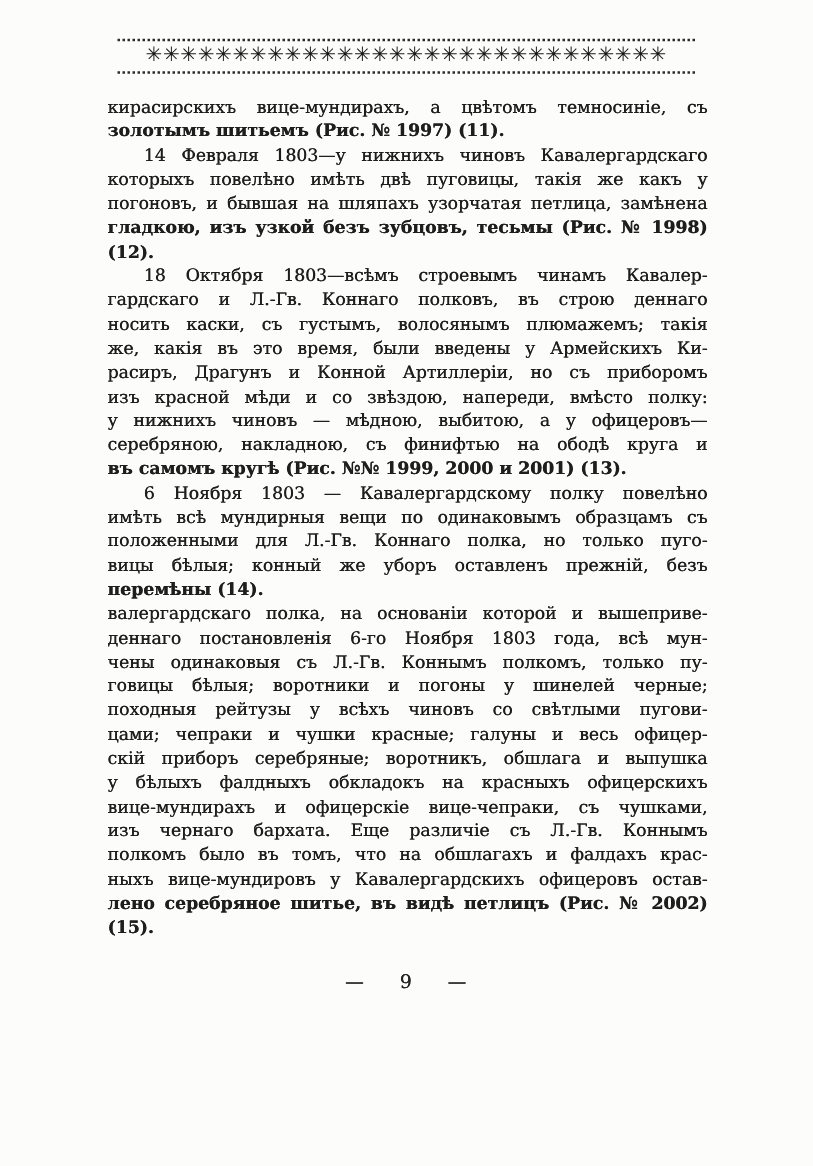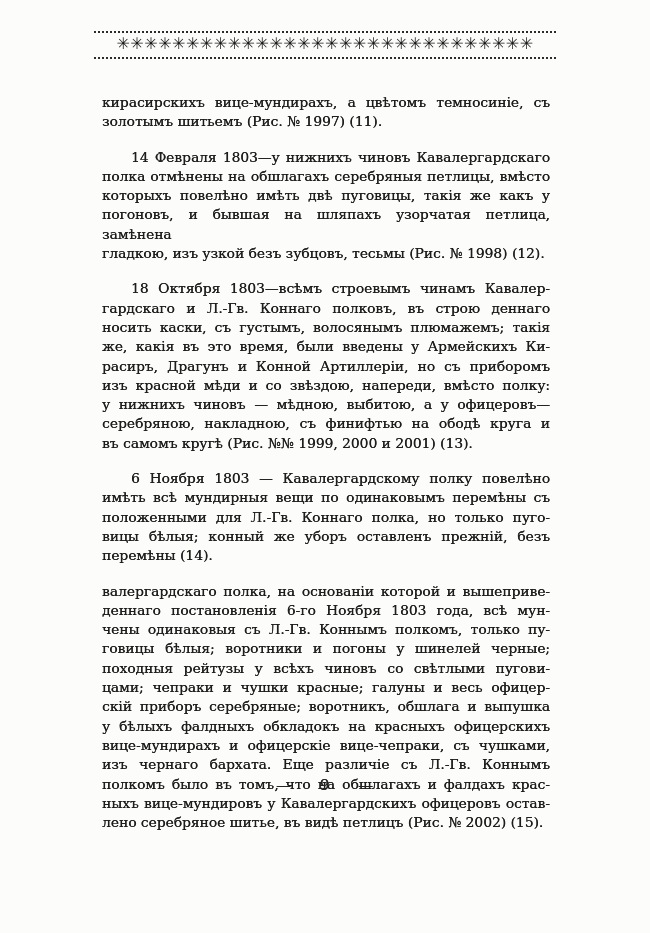--- a/index.html
+++ b/index.html
@@ -35,30 +35,30 @@
     border-top: 2px dotted #2c2c2c;
     border-bottom: 2px dotted #2c2c2c;
   }
   
   .text-block {
     position: absolute;
     left: 86px;
     top: 77px;
     width: 480px;
   }
-  .paragraph { margin: 16px; padding: 0; }
+  .paragraph { margin: 0; padding: 0; }
   .line {
     font-size: 13.8px;
     line-height: 19.3px;
     white-space: normal;
     text-align: justify;
     text-align-last: justify;
     text-shadow: 0.25px 0 0 currentColor;
   }
-  .line.end { text-align-last: left; }
+  .line.end { text-align-last: left; font-weight: bold; }
   .line.indent { text-indent: 29px; }
   
   .page-number {
     position: absolute;
     left: 0;
     top: 776px;
     width: 650px;
     text-align: center;
     font-size: 15px;
     letter-spacing: 1px;
@@ -72,39 +72,38 @@
 
 <div class="page">
   <div class="ornament" id="ornament">✳✳✳✳✳✳✳✳✳✳✳✳✳✳✳✳✳✳✳✳✳✳✳✳✳✳✳✳✳✳</div>
   <div class="text-block" id="text-block">
       <div class="paragraph">
         <div class="line">кирасирскихъ вице-мундирахъ, а цвѣтомъ темносиніе, съ</div>
         <div class="line end">золотымъ шитьемъ (Рис. № 1997) (11).</div>
       </div>
       <div class="paragraph">
         <div class="line indent">14 Февраля 1803—у нижнихъ чиновъ Кавалергардскаго</div>
-        <div class="line">полка отмѣнены на обшлагахъ серебряныя петлицы, вмѣсто</div>
         <div class="line">которыхъ повелѣно имѣть двѣ пуговицы, такія же какъ у</div>
         <div class="line">погоновъ, и бывшая на шляпахъ узорчатая петлица, замѣнена</div>
         <div class="line end">гладкою, изъ узкой безъ зубцовъ, тесьмы (Рис. № 1998) (12).</div>
       </div>
       <div class="paragraph">
         <div class="line indent">18 Октября 1803—всѣмъ строевымъ чинамъ Кавалер-</div>
         <div class="line">гардскаго и Л.-Гв. Коннаго полковъ, въ строю деннаго</div>
         <div class="line">носить каски, съ густымъ, волосянымъ плюмажемъ; такія</div>
         <div class="line">же, какія въ это время, были введены у Армейскихъ Ки-</div>
         <div class="line">расиръ, Драгунъ и Конной Артиллеріи, но съ приборомъ</div>
         <div class="line">изъ красной мѣди и со звѣздою, напереди, вмѣсто полку:</div>
         <div class="line">у нижнихъ чиновъ — мѣдною, выбитою, а у офицеровъ—</div>
         <div class="line">серебряною, накладною, съ финифтью на ободѣ круга и</div>
         <div class="line end">въ самомъ кругѣ (Рис. №№ 1999, 2000 и 2001) (13).</div>
       </div>
       <div class="paragraph">
         <div class="line indent">6 Ноября 1803 — Кавалергардскому полку повелѣно</div>
-        <div class="line">имѣть всѣ мундирныя вещи по одинаковымъ перемѣны съ</div>
+        <div class="line">имѣть всѣ мундирныя вещи по одинаковымъ образцамъ съ</div>
         <div class="line">положенными для Л.-Гв. Коннаго полка, но только пуго-</div>
         <div class="line">вицы бѣлыя; конный же уборъ оставленъ прежній, безъ</div>
         <div class="line end">перемѣны (14).</div>
       </div>
       <div class="paragraph">
         <div class="line">валергардскаго полка, на основаніи которой и вышеприве-</div>
         <div class="line">деннаго постановленія 6-го Ноября 1803 года, всѣ мун-</div>
         <div class="line">чены одинаковыя съ Л.-Гв. Коннымъ полкомъ, только пу-</div>
         <div class="line">говицы бѣлыя; воротники и погоны у шинелей черные;</div>
         <div class="line">походныя рейтузы у всѣхъ чиновъ со свѣтлыми пугови-</div>

